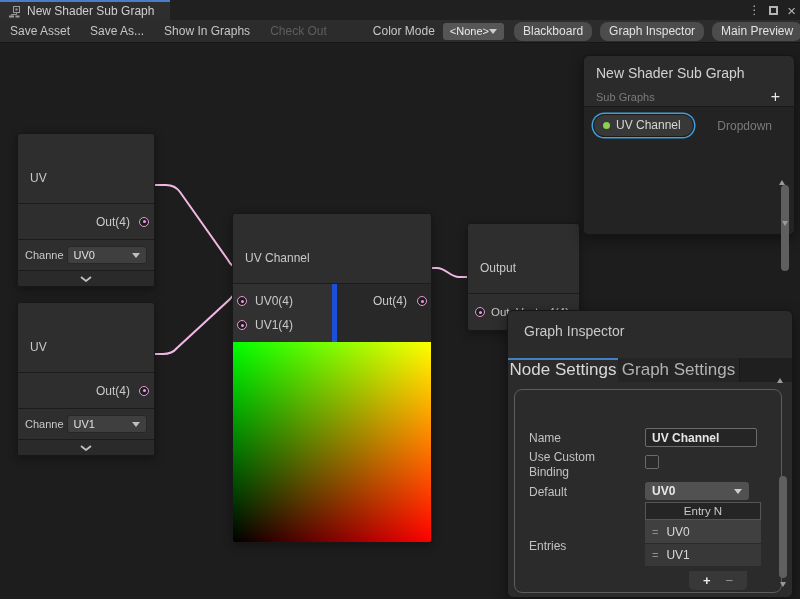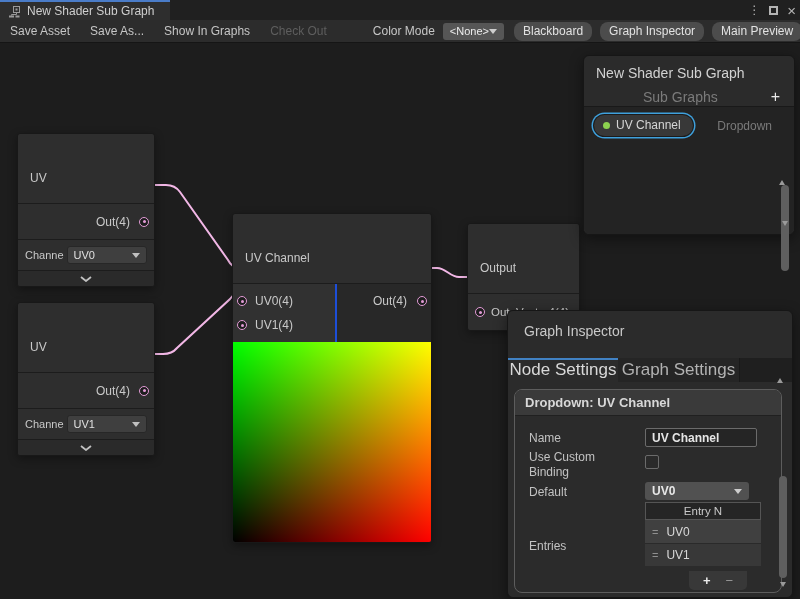--- a/index.html
+++ b/index.html
@@ -60,42 +60,42 @@
   .uv-ctrl-row { height:30px; display:flex; align-items:center; padding:0 7px; gap:3px; }
   .node-lbl { font-size:11px; white-space:nowrap; overflow:hidden; }
   .node-select {
     flex:1; height:18px; background:#3f3f3f; border:1px solid #272727; border-radius:3px;
     display:flex; align-items:center; padding:0 6px; font-size:11px; color:#e0e0e0; min-width:0;
   }
   .node-select .tri-d { margin-left:auto; border-top-color:#c0c0c0; }
   .collapse-row { height:16px; background:#2a2a2a; border-top:1px solid #1c1c1c; display:flex; align-items:center; justify-content:center; }
   
   .body-split { display:flex; height:58px; }
-  .in-col { width:104px; background:#313131; border-right:2px solid #1d4ed8; padding-top:5px;text-align:right; }
+  .in-col { width:104px; background:#313131; border-right:5px solid #1d4ed8; padding-top:5px;text-align:right; }
   .in-row { position:relative; height:24px; display:flex; align-items:center; padding-left:22px; }
   .in-row .port { left:4px; }
   .out-col { flex:1; background:#282828; padding-top:5px; }
   .out-row { position:relative; height:24px; display:flex; align-items:center; justify-content:flex-end; padding-right:24px; }
   .out-row .port { right:4px; }
   .preview { position:relative; height:200px; background:linear-gradient(to right,#000000,#ff0000); }
   .preview .green { position:absolute; inset:0; background:linear-gradient(to top,#000000,#00ff00); mix-blend-mode:screen; }
   
   .outnode-body { position:relative; height:36px; display:flex; align-items:center; padding-left:23px; font-size:11.5px; }
   .outnode-body .port { left:7px; }
   
   .panel {
     position:absolute; background:#2b2b2b; border:1px solid #161616; border-radius:6px;
     box-shadow:0 4px 14px rgba(0,0,0,.45); color:#c9c9c9;
   }
   
   .blackboard { left:583px; top:12px; width:212px; height:180px; }
   .bb-header { padding:9px 12px 0; }
   .bb-title { font-size:14px; color:#d2d2d2; }
   .bb-subrow { display:flex; align-items:center; margin-top:8px; }
-  .bb-subtitle { font-size:14px; color:#7b7b7b;margin-left:47px; }
+  .bb-subtitle { font-size:11px; color:#7b7b7b; }
   .bb-add { margin-left:auto; color:#e8e8e8; font-size:16px; line-height:1; margin-right:2px; }
   .bb-content { position:absolute; left:0; right:0; top:50px; bottom:0; background:#232323; border-top:1px solid #191919; border-radius:0 0 6px 6px; }
   .bb-row { display:flex; align-items:center; padding:8px 22px 0 10px; }
   .pill {
     display:inline-flex; align-items:center; gap:6px; background:#383838; border-radius:11px;
     padding:3px 12px 4px 9px; font-size:12px; color:#d6d6d6;
     box-shadow:0 0 0 1px #1b1b1b, 0 0 0 2.5px #3FA0DC;
   }
   .dot { width:7px; height:7px; border-radius:50%; background:#8CD14F; }
   .bb-type { margin-left:auto; color:#7a7a7a; font-size:12px; }
@@ -298,21 +298,20 @@
     </div>
 
     <div class="panel inspector">
       <div class="gi-title">Graph Inspector</div>
       <div class="gi-tabs">
         <div class="gi-tab active">Node Settings</div>
         <div class="gi-tab inactive">Graph Settings</div>
       </div>
 
       <div class="section">
-        <div class="section-header">Dropdown: UV Channel</div>
 
         <div class="f-label" style="top:41px;">Name</div>
         <div class="text-input">
           <span>UV Channel</span>
         </div>
 
         <div class="f-label" style="top:60px;">Use Custom</div>
         <div class="f-label" style="top:75px;">Binding</div>
         <div class="checkbox"></div>
 

